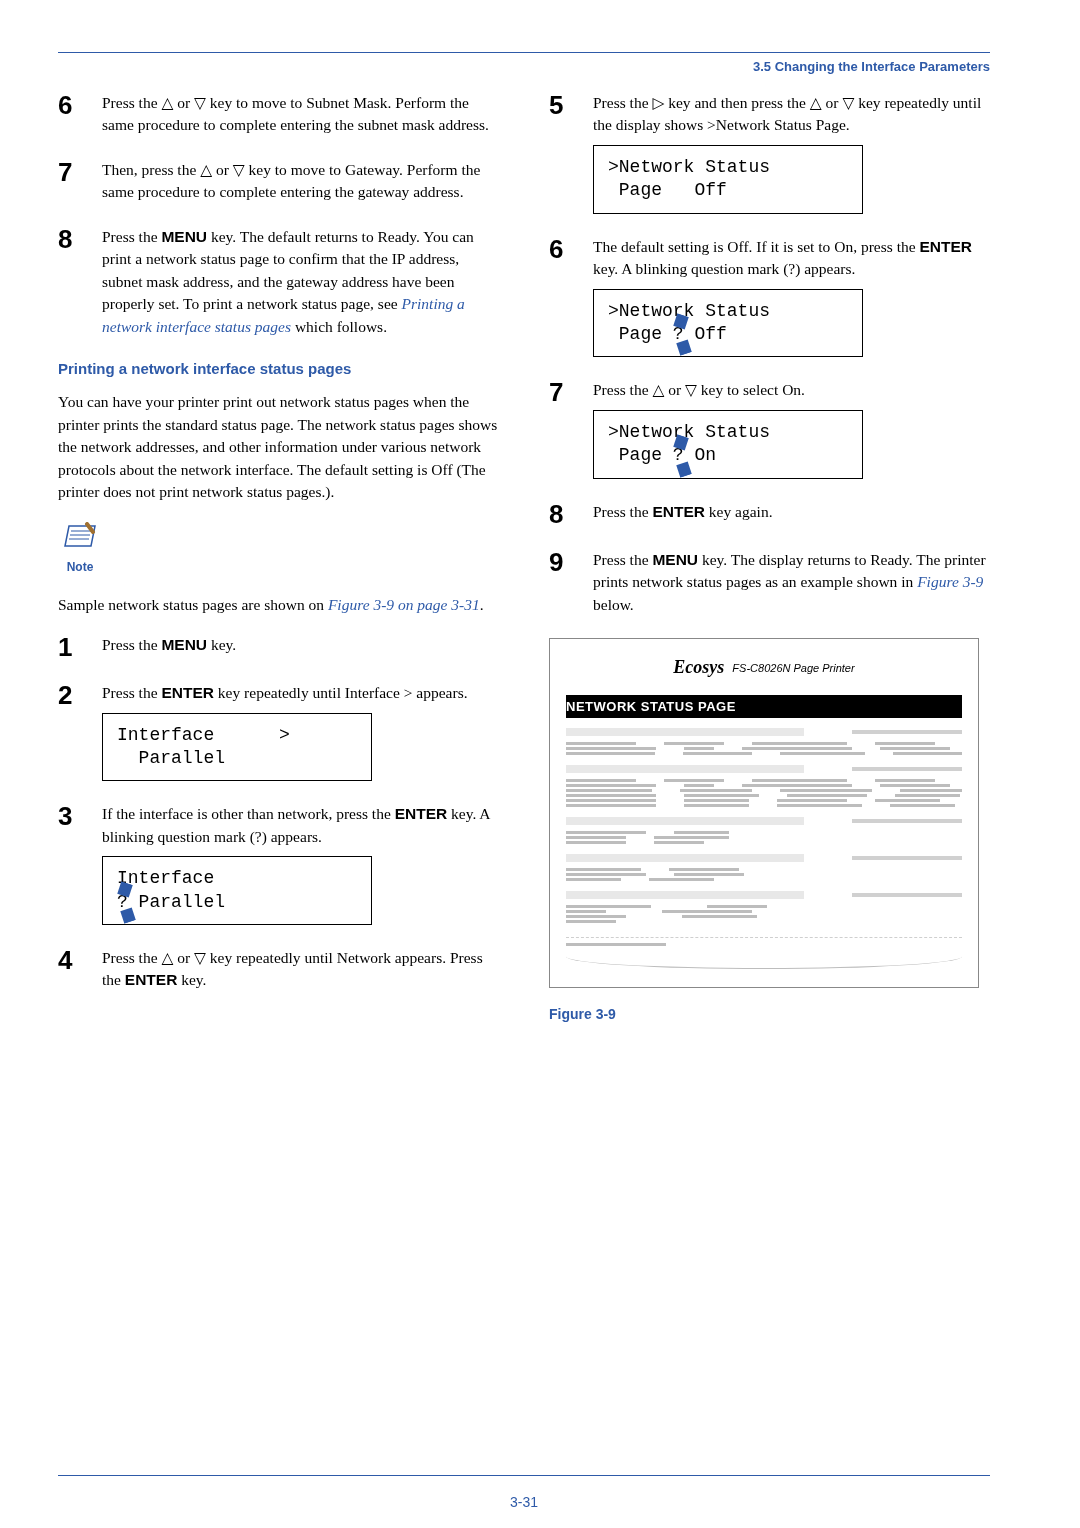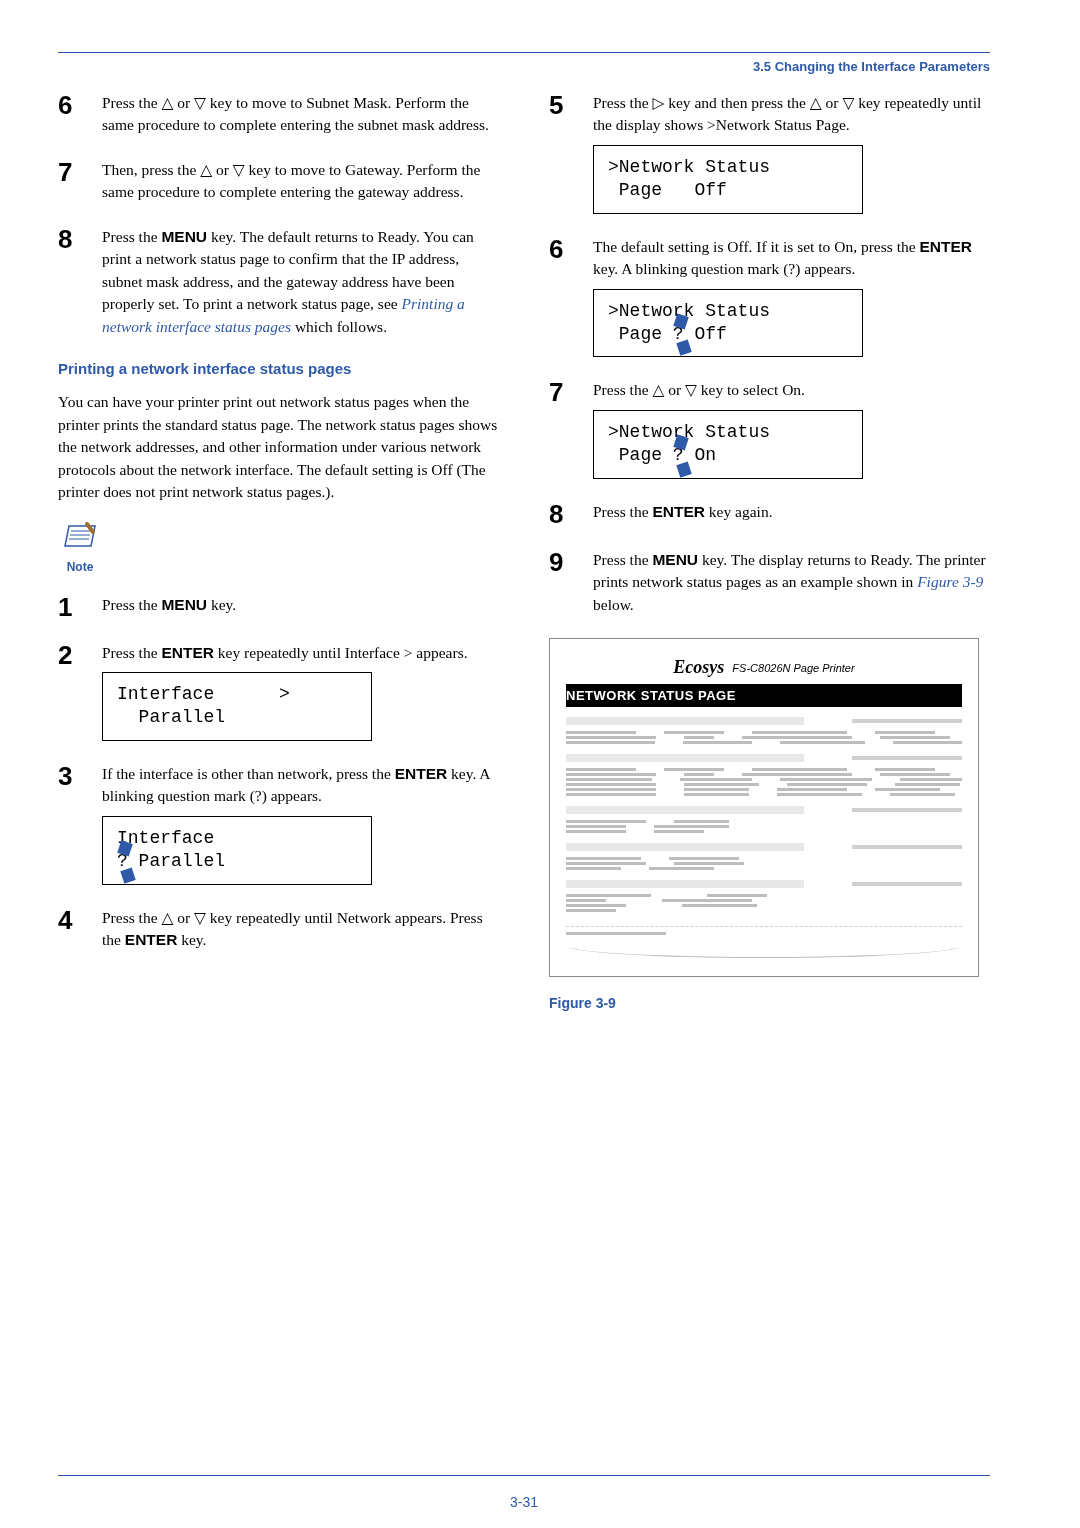--- a/index.html
+++ b/index.html
@@ -22,21 +22,21 @@
 .lcd{border:1.5px solid #000;padding:10px 14px;margin:8px 0 0 0;font-family:"Courier New",monospace;font-size:18px;line-height:1.3;width:270px;box-sizing:border-box;white-space:pre}
 .lcd .blink{position:relative;display:inline-block}
 .lcd .blink::before,.lcd .blink::after{content:"";position:absolute;left:50%;width:0;height:0;border-left:5px solid transparent;border-right:5px solid transparent;transform:translateX(-50%)}
 .lcd .blink::before{top:-8px;border-top:7px solid #2e5aa8}
 .lcd .blink::after{bottom:-8px;border-bottom:7px solid #2e5aa8}
 .lcd .bars::before,.lcd .bars::after{content:"";position:absolute;width:2px;height:6px;background:#2e5aa8;bottom:-8px}
 .lcd .bars::before{left:2px;transform:rotate(18deg)}
 .lcd .bars::after{right:2px;transform:rotate(-18deg)}
 .figwrap{margin:8px 0 0 0}
 .figpanel{border:1px solid #888;padding:18px 16px 18px 16px;width:430px;box-sizing:border-box;position:relative;font-family:Arial,sans-serif;font-size:10px}
-.fighdr{display:flex;align-items:center;justify-content:center;gap:8px;margin-bottom:6px}
+.fighdr{display:flex;align-items:center;justify-content:center;gap:8px;margin-bottom:17px}
 .figlogo{font-style:italic;font-weight:bold;font-size:18px;font-family:"Times New Roman",serif}
 .figsub{font-style:italic;font-size:11px}
 .figbar{background:#000;color:#fff;font-weight:bold;font-size:13px;padding:4px 0;letter-spacing:0.5px;margin-bottom:10px}
 .section-head{height:8px;background:linear-gradient(to right,#e8e8e8 0,#e8e8e8 60%,transparent 60%);margin:10px 0 6px 0;position:relative}
 .section-head::after{content:"";position:absolute;right:0;top:2px;width:110px;height:4px;background:#d0d0d0}
 .tblrow{display:flex;gap:28px;margin:2px 0}
 .tblrow span{display:block;height:3px;background:#bdbdbd}
 .c1{width:70px}
 .c2{width:60px}
 .c3{width:95px}
@@ -83,20 +83,23 @@
         <div class="noteicon">
           <svg width="38" height="30" viewBox="0 0 38 30">
             <path d="M4 24 L30 24 L34 4 L8 4 Z" fill="#fff" stroke="#2e5aa8" stroke-width="1.5"></path>
             <path d="M10 9 L30 9 M9 13 L29 13 M8 17 L28 17" stroke="#2e5aa8" stroke-width="1"></path>
             <path d="M26 2 L32 10" stroke="#a07030" stroke-width="4" stroke-linecap="round"></path>
           </svg>
           <div class="notelabel">Note</div>
         </div>
       </div>
 
+      <div class="para">
+        <span>Sample network status pages are shown on </span><span class="link">Figure 3-9 on page 3-31</span><span>.</span>
+      </div>
 
       <div class="step">
         <div class="stepnum">1</div>
         <div class="stepbody">
           <span>Press the </span><b style="font-family:Arial,sans-serif">MENU</b><span> key.</span>
         </div>
       </div>
 
       <div class="step">
         <div class="stepnum">2</div>

